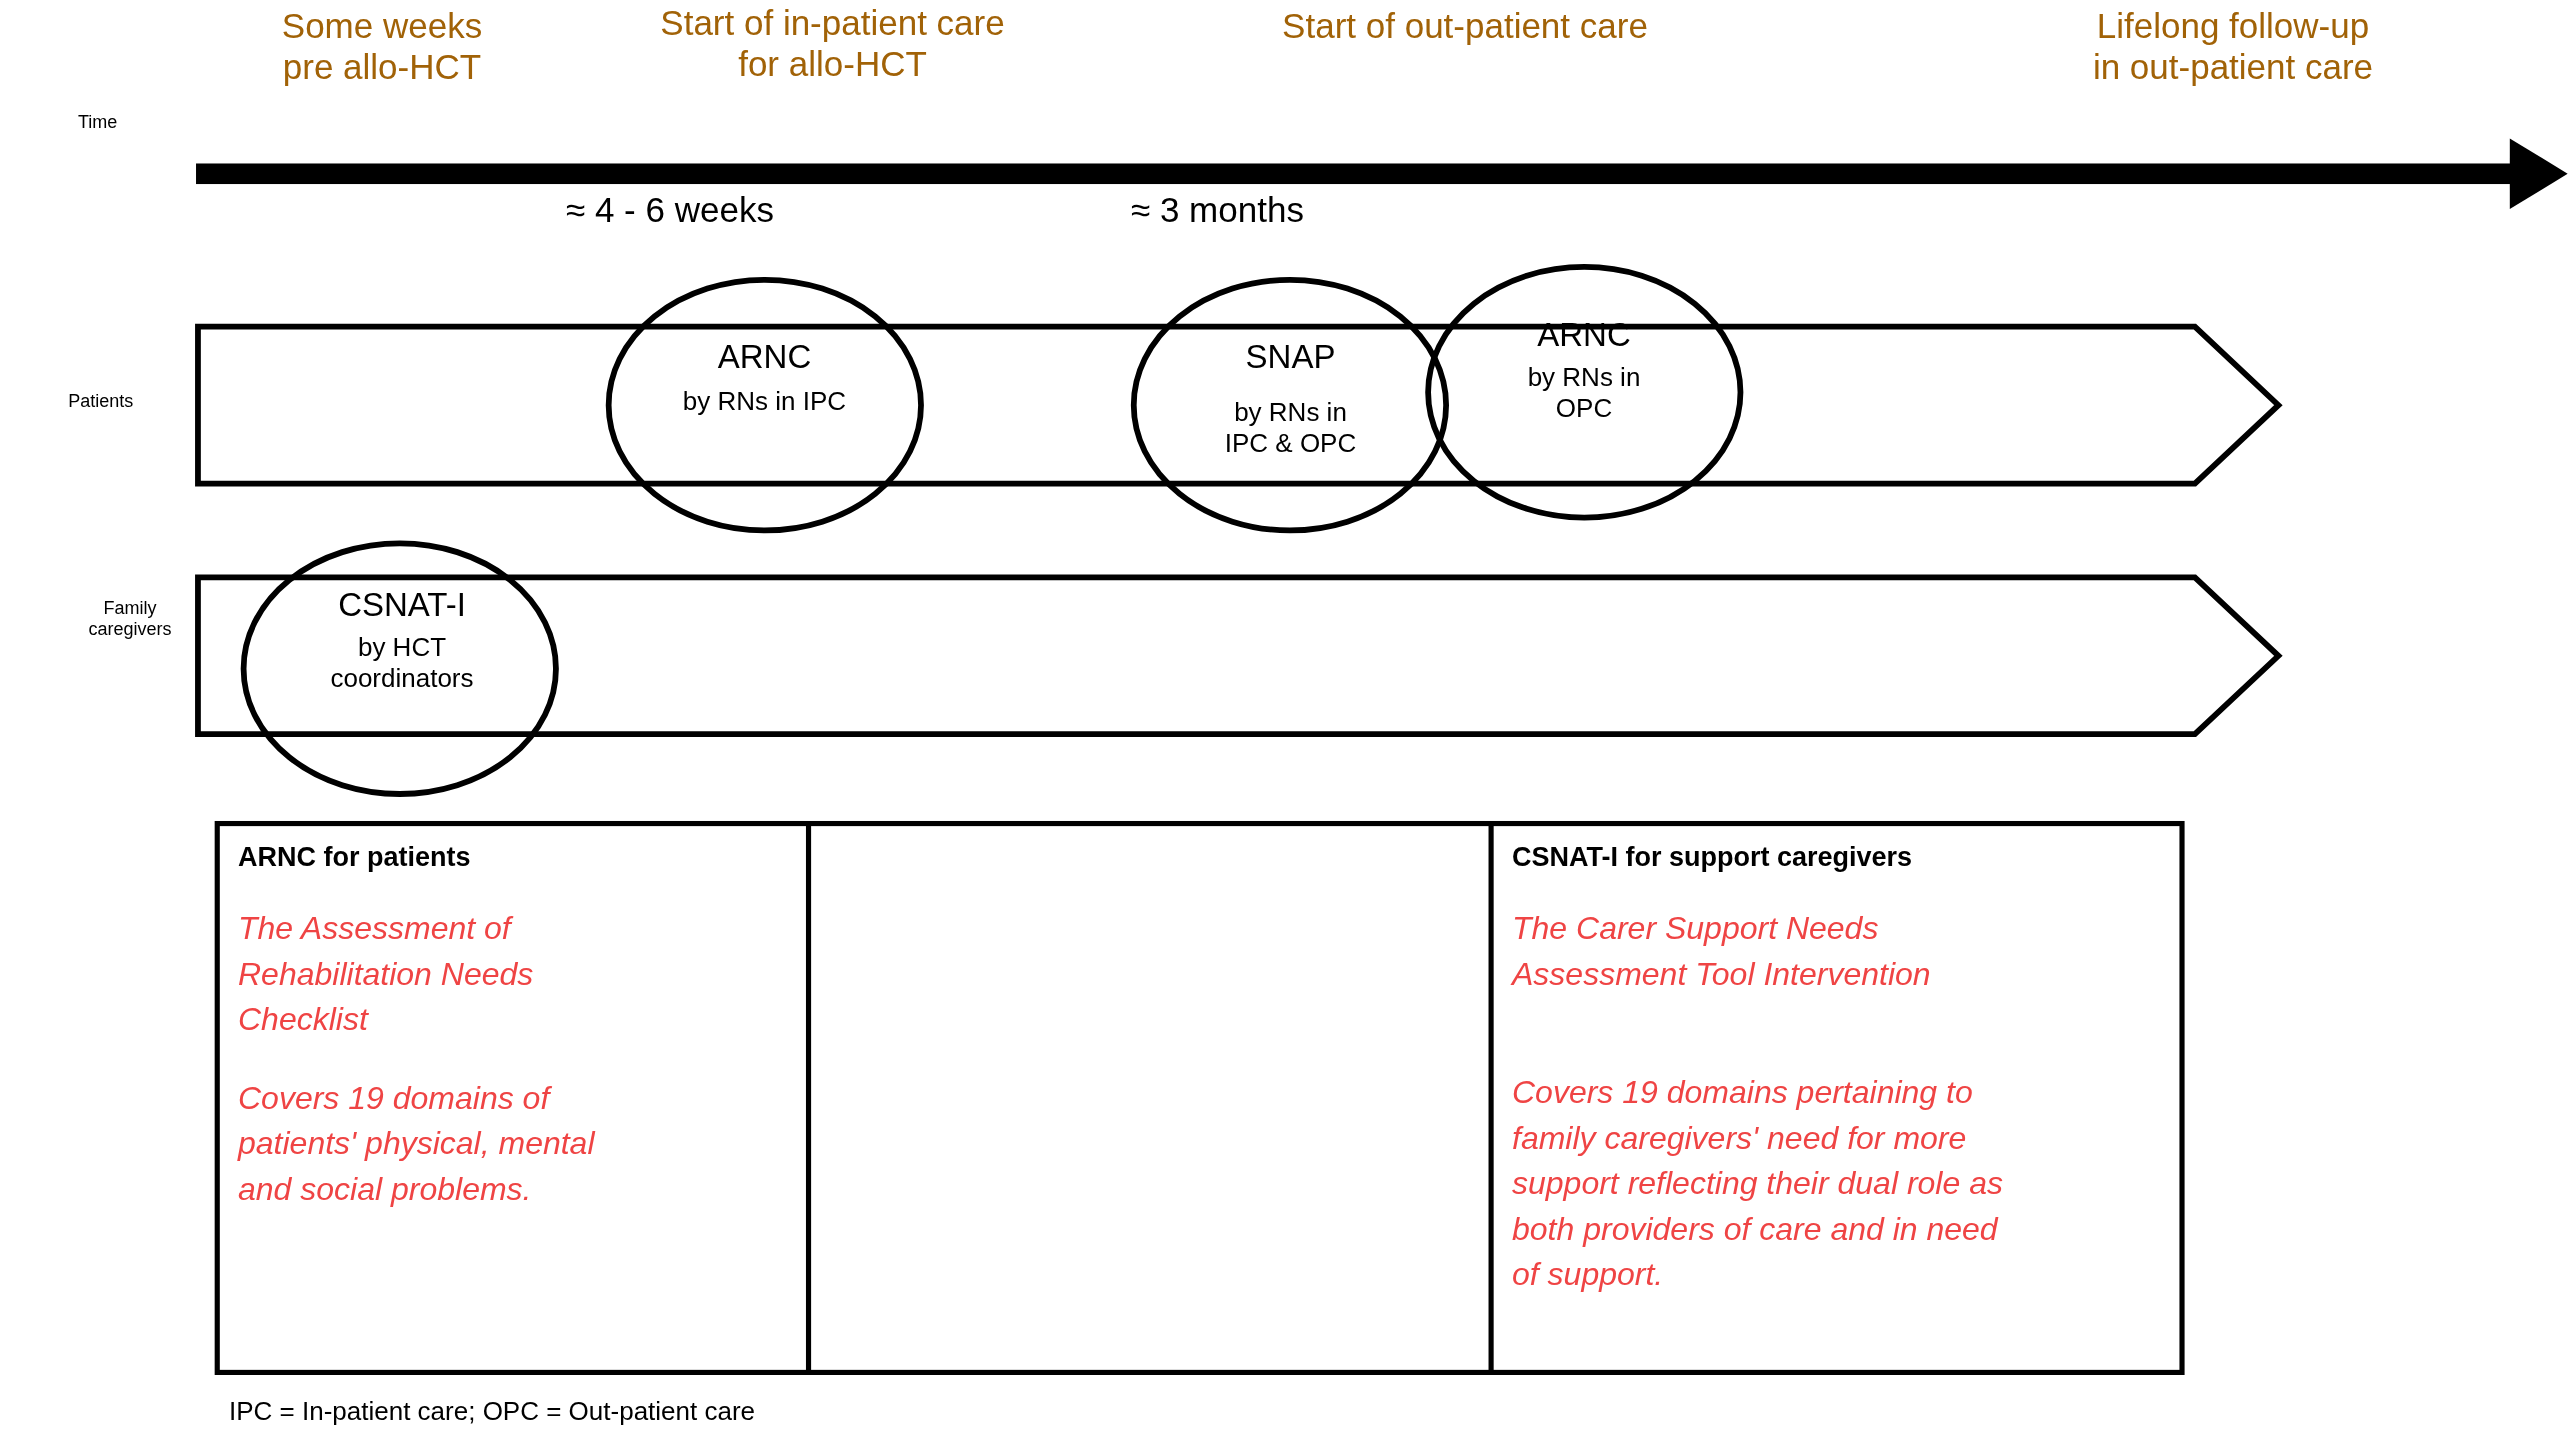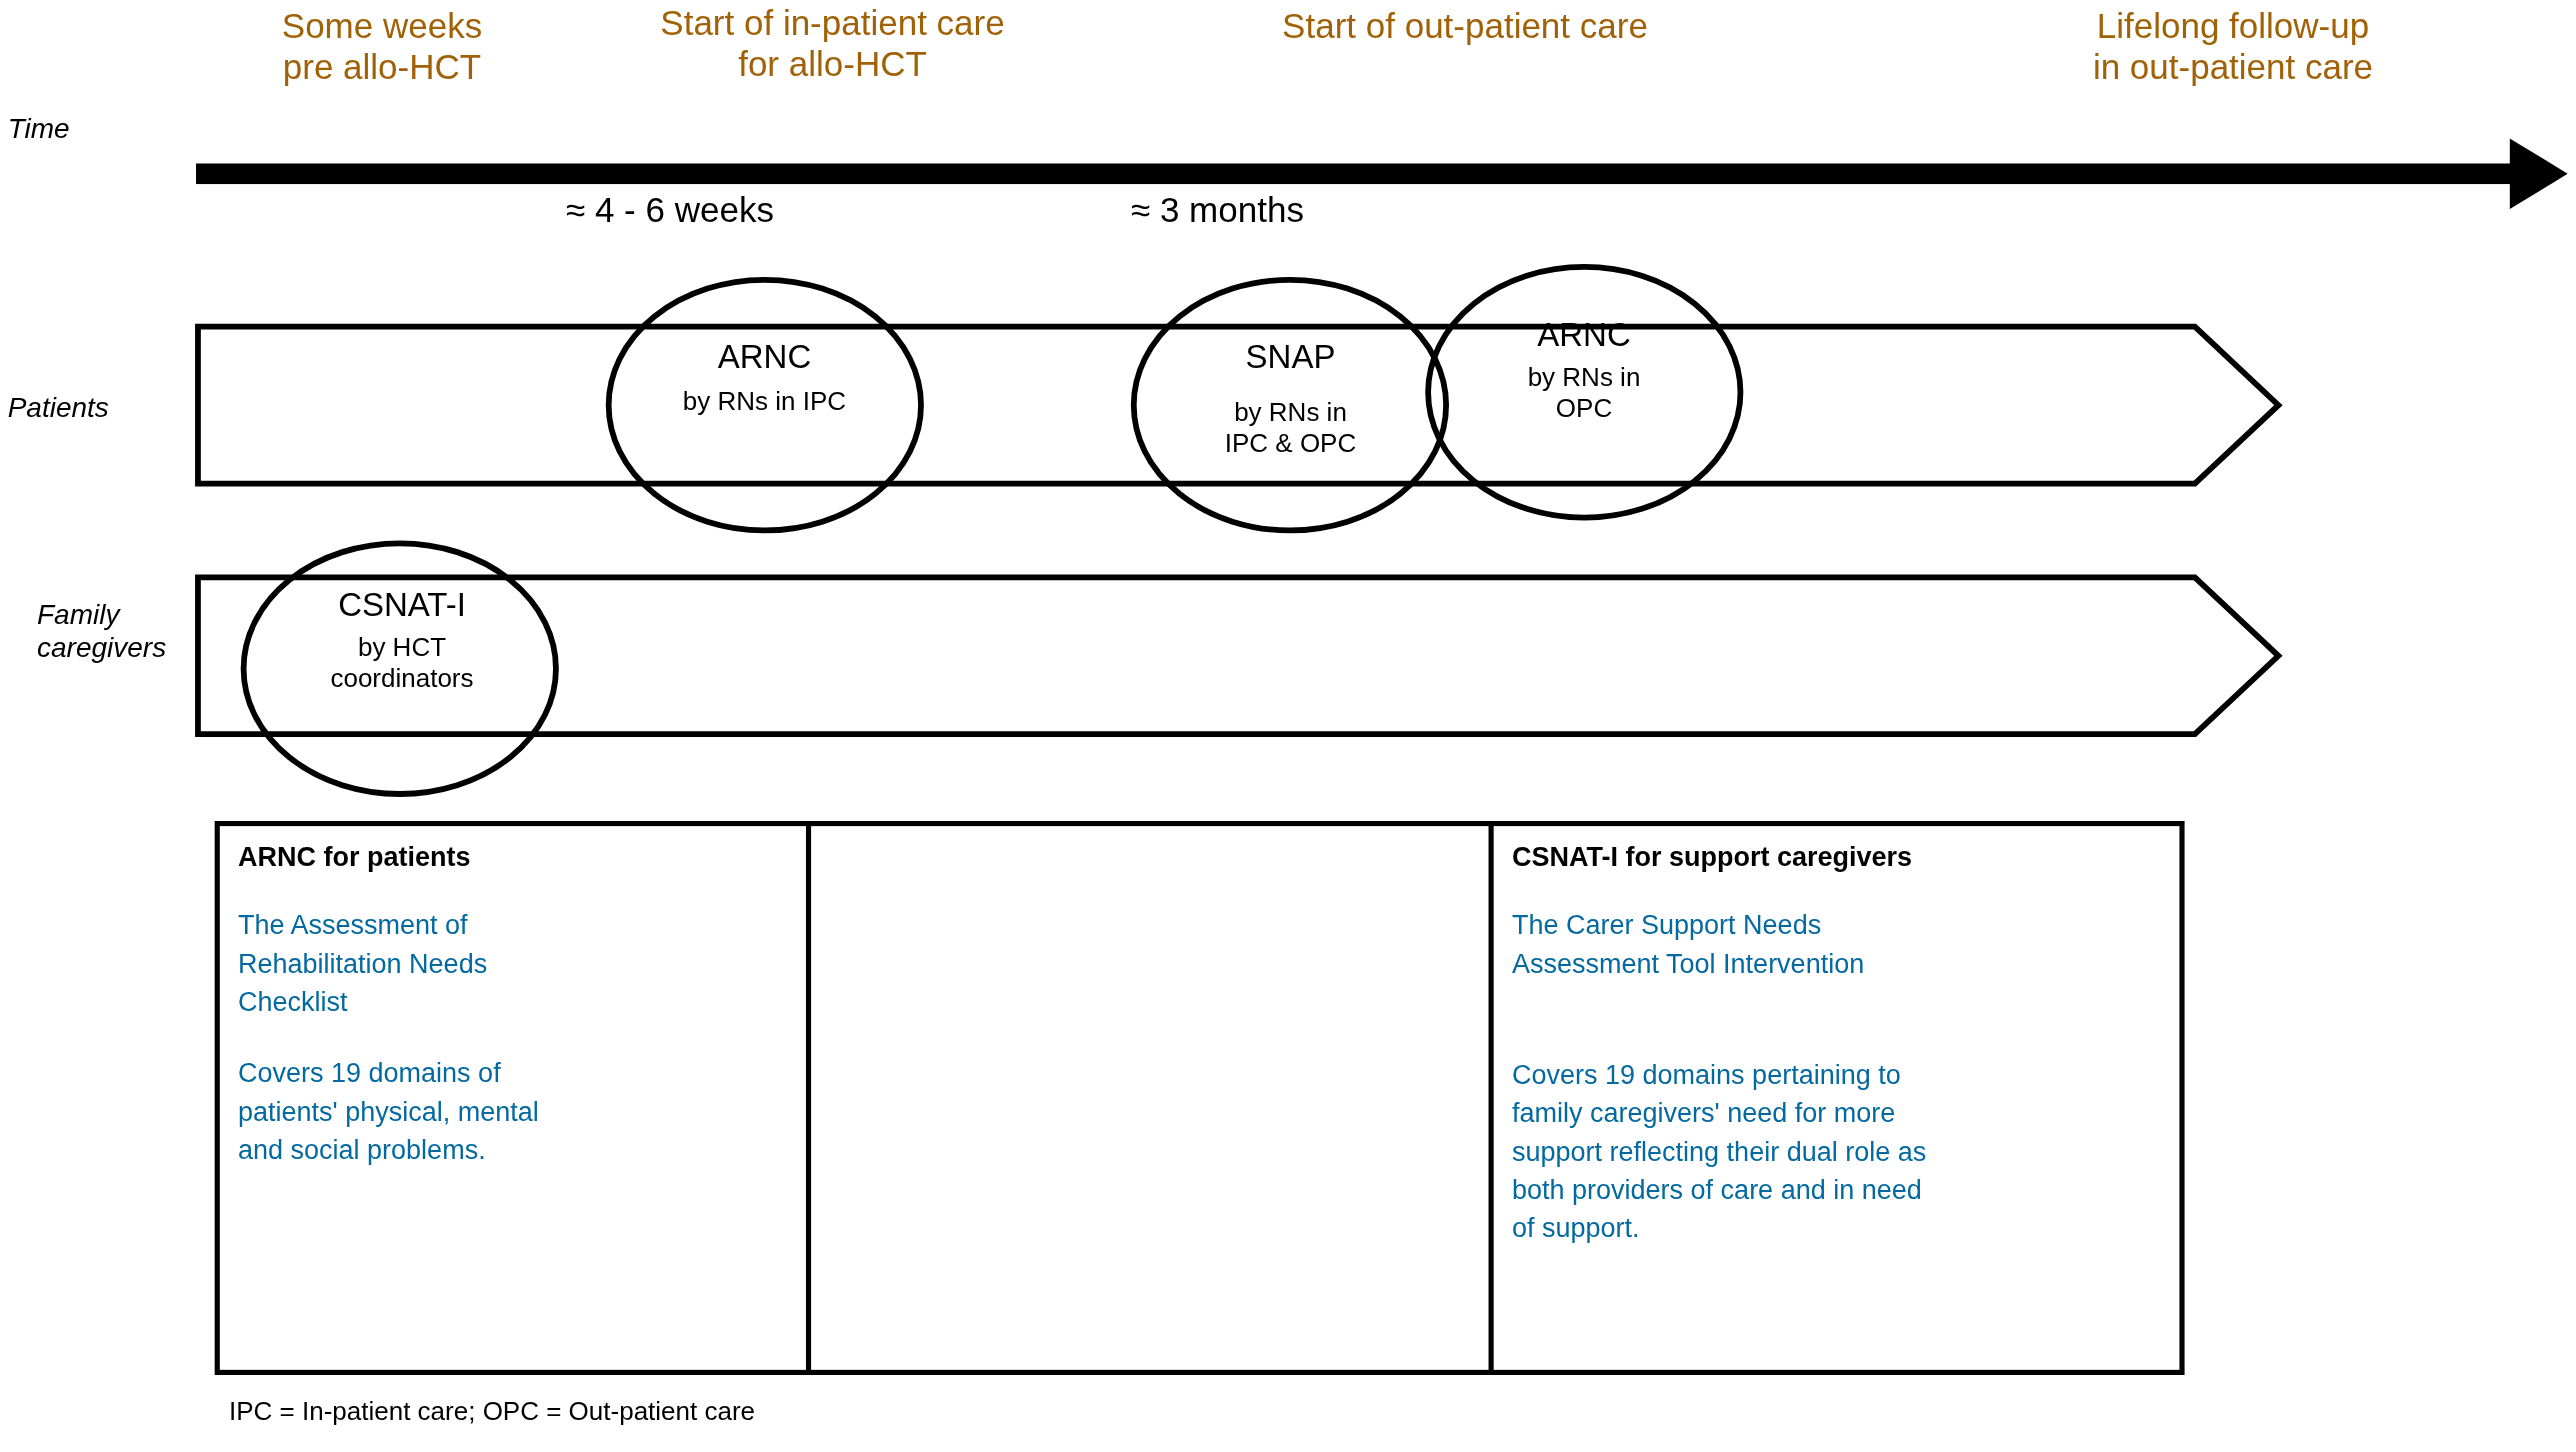--- a/index.html
+++ b/index.html
@@ -15,26 +15,25 @@
     position: relative;
     width: 2576px;
     height: 1453px;
     background: #ffffff;
     overflow: hidden;
   }
   .abs { position: absolute; }
 
   
   .row-label {
-    font-size: 28px;
+    font-size: 18px;
     line-height: 1.18;
     color: #000;
-    text-align: left;
+    text-align: center;
     white-space: pre-line;
-    font-style: italic;
   }
 
   
   .milestone {
     font-size: 35px;
     line-height: 1.16;
     text-align: center;
     white-space: pre-line;
     color: #a16207;
   }
@@ -61,24 +60,25 @@
   .ellipse-sub   { font-size: 26px; display:block; }
 
   
   .tbl-head {
     font-size: 27px;
     font-weight: bold;
     line-height: 1.2;
     color: #000;
   }
   .tbl-body {
-    font-size: 27px;
+    font-size: 32px;
     line-height: 1.42;
-    color: #0369a1;
+    color: #ef4444;
     white-space: pre-line;
+    font-style: italic;
   }
   .footnote {
     font-size: 26px;
     color: #000;
     line-height: 1.2;
   }
 </style>
 </head>
 <body>
 

